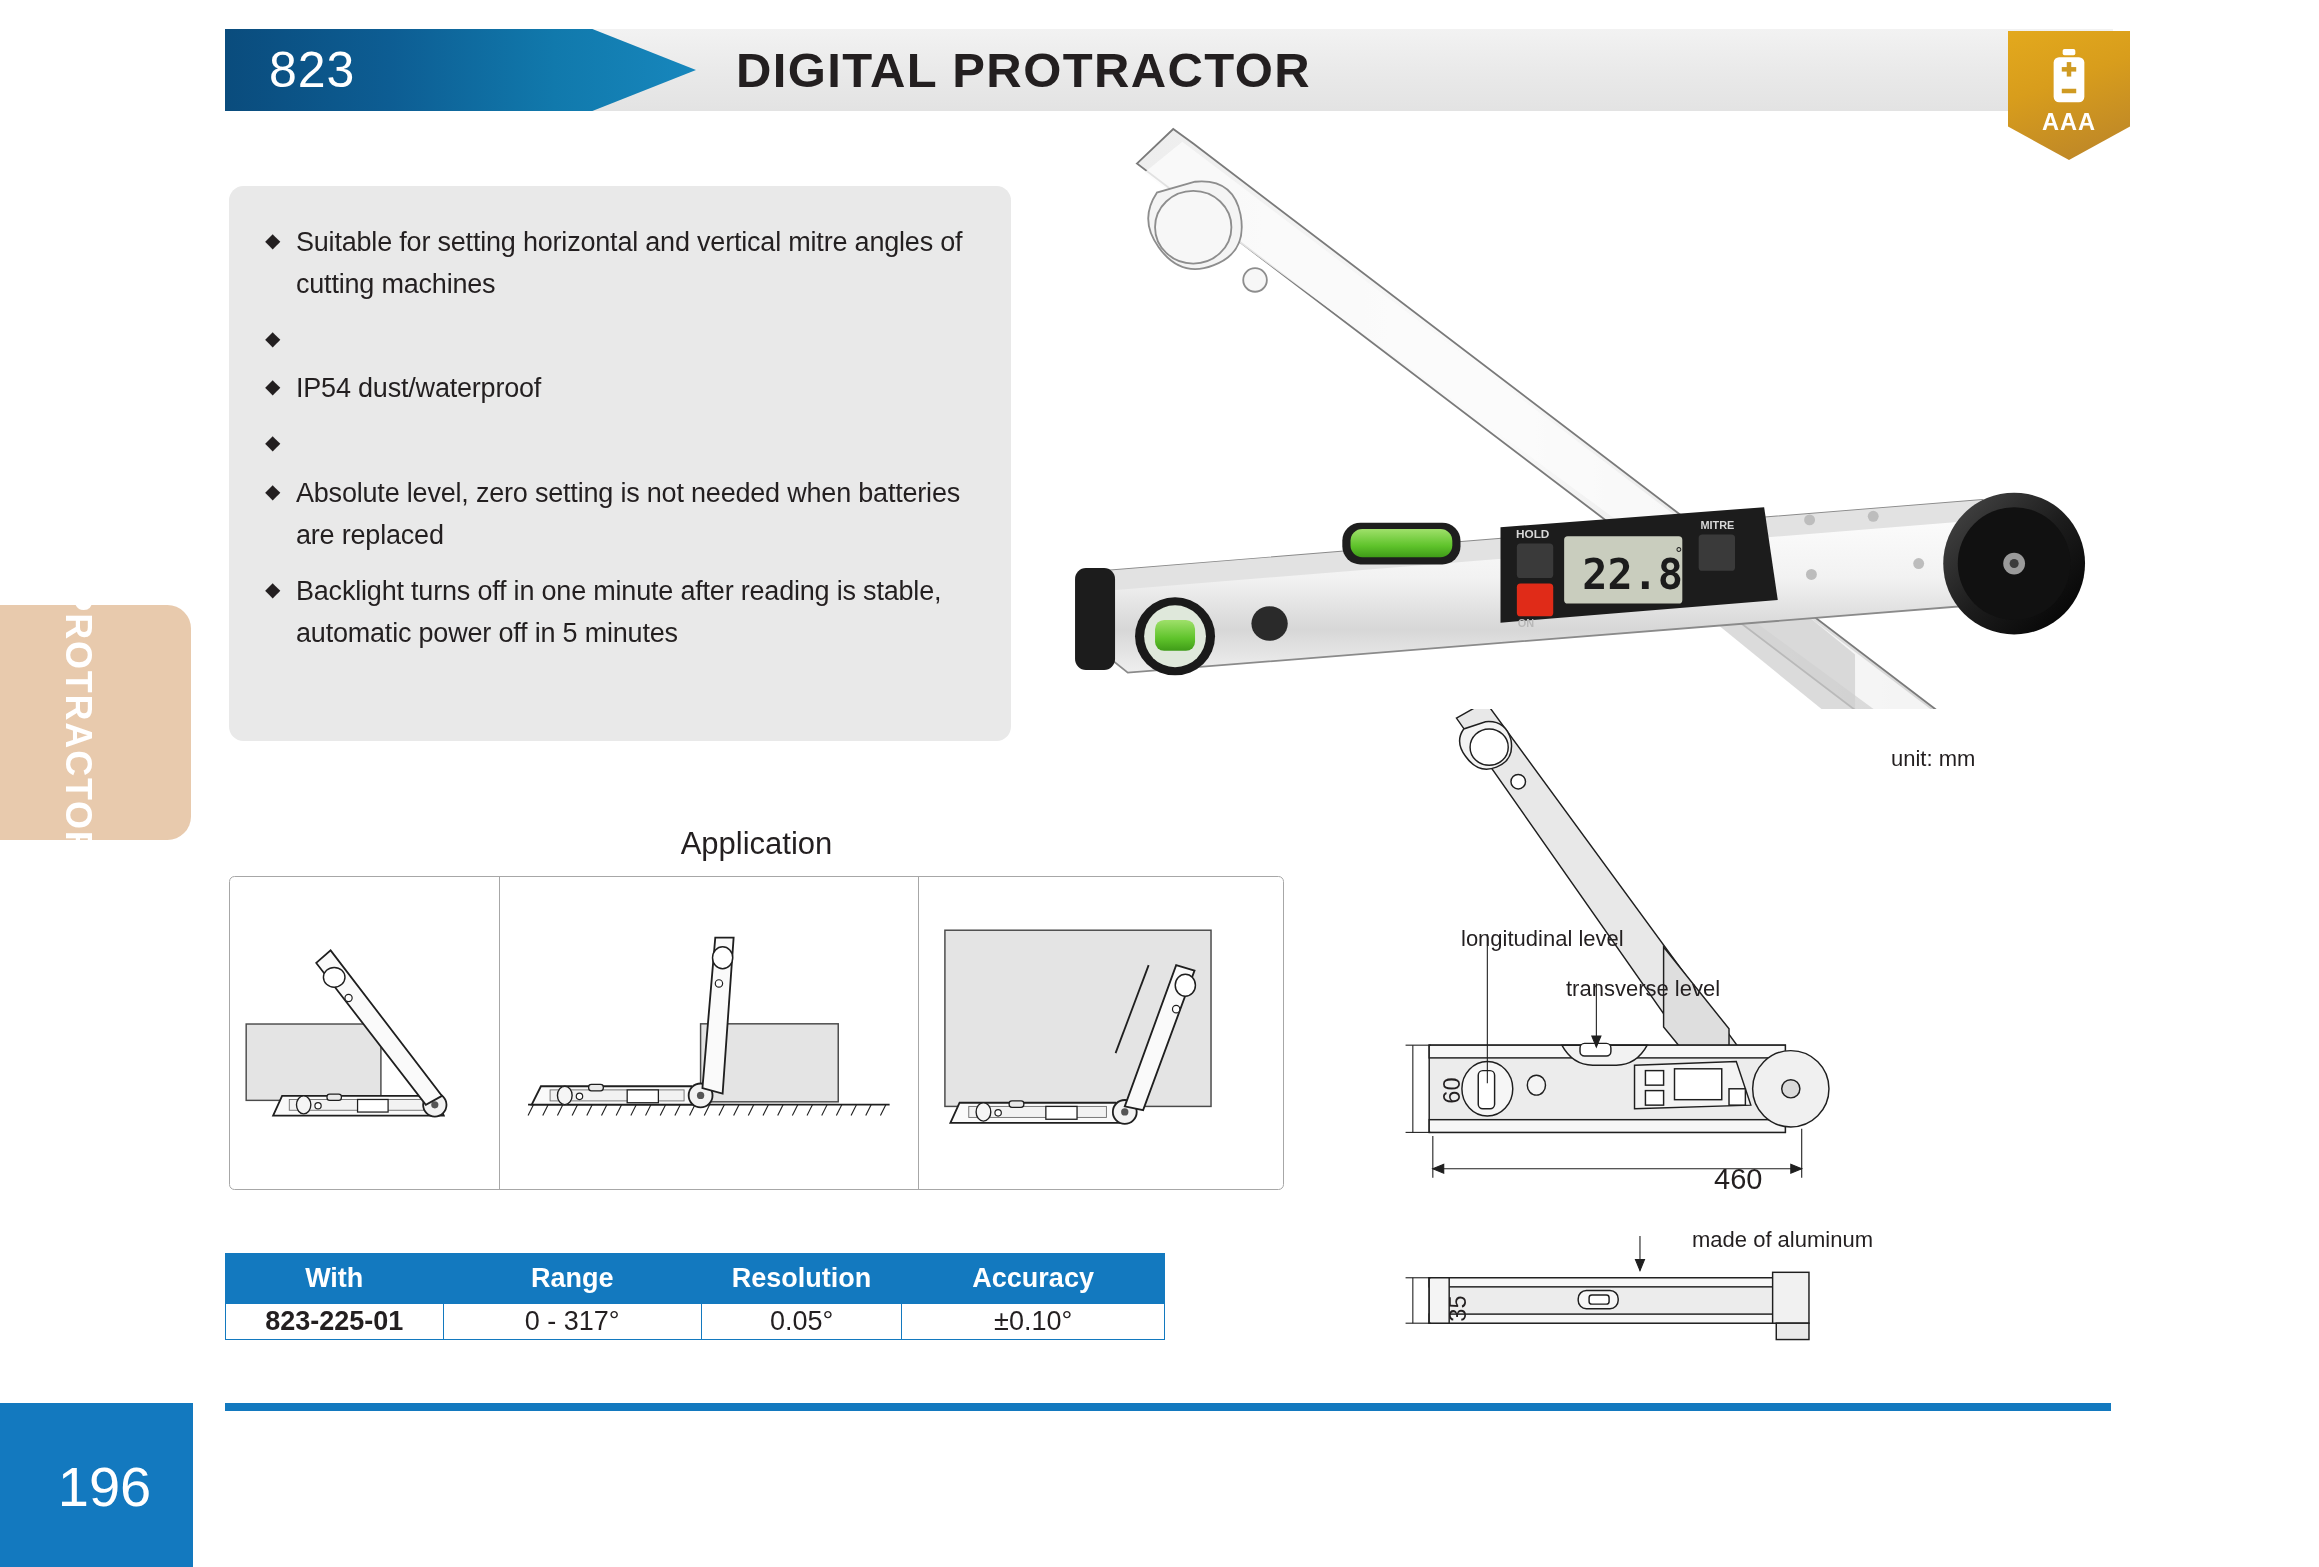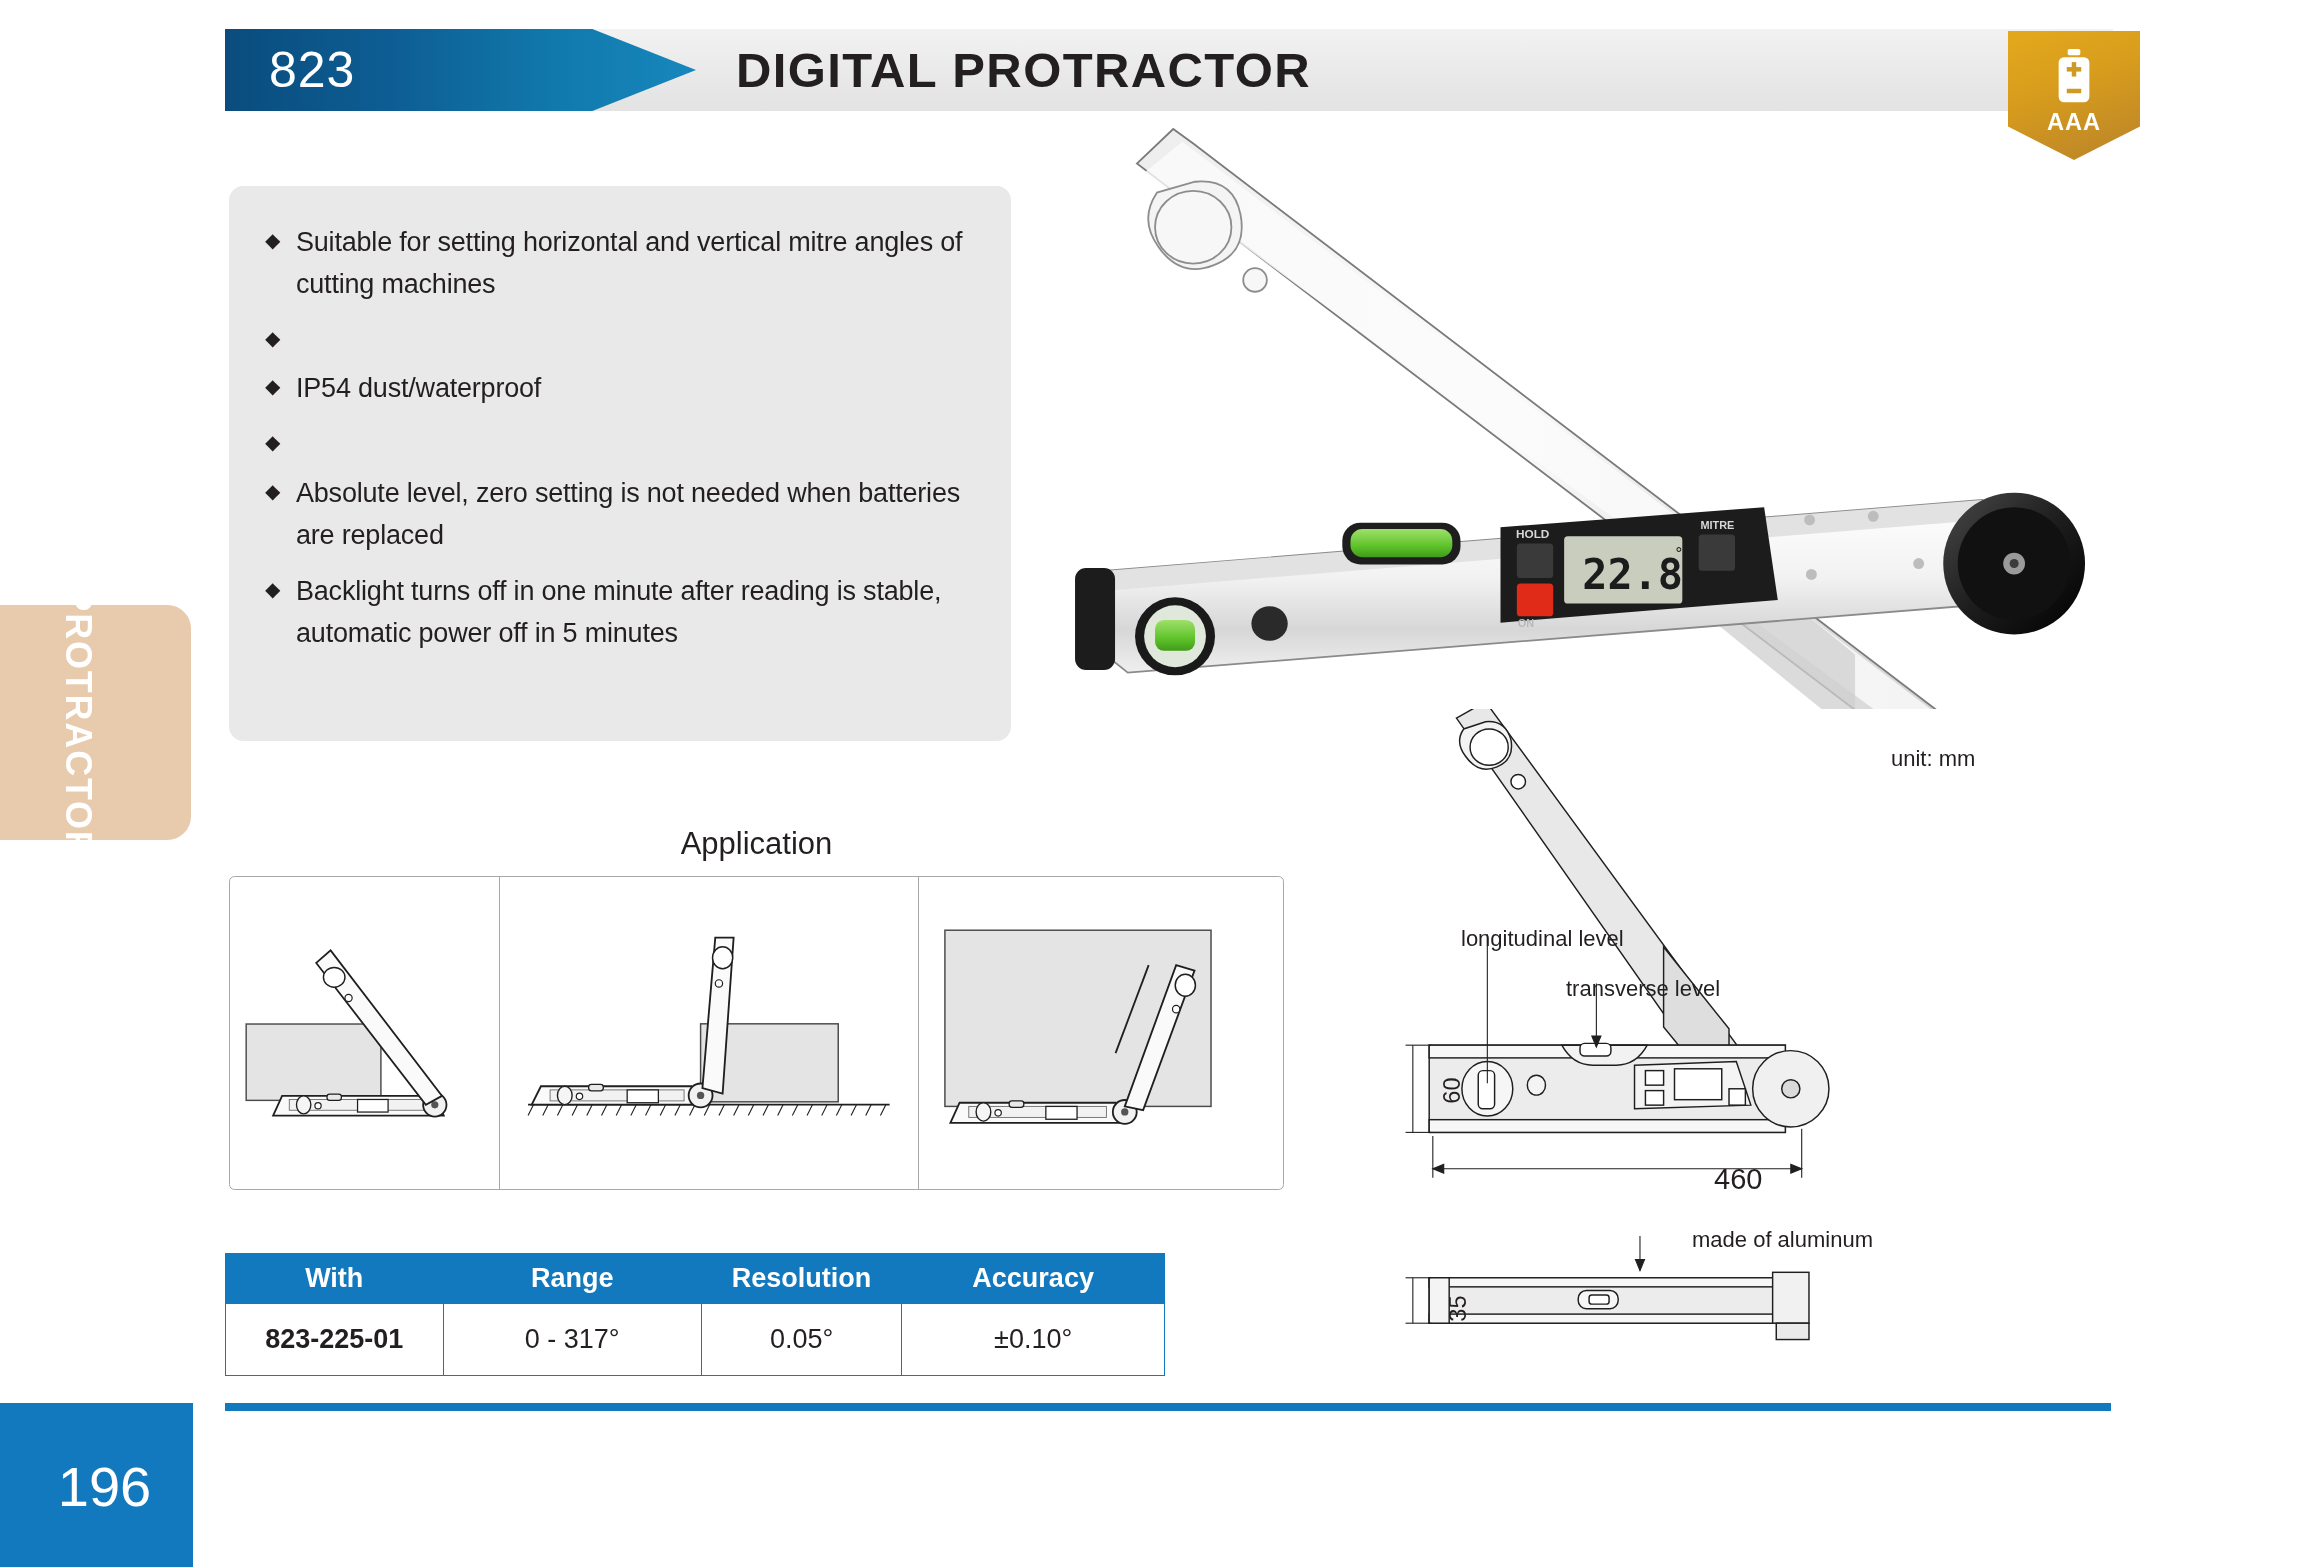--- a/index.html
+++ b/index.html
@@ -11,21 +11,21 @@
      background:linear-gradient(180deg,#f2f2f2 0%,#e9e9e9 55%,#e3e3e3 100%);}
   #code-chevron{position:absolute;left:225px;top:29px;width:471px;height:82px;
      background:linear-gradient(90deg,#0a4c7d 0%,#0d5d93 35%,#1179ac 70%,#1787bd 100%);
      clip-path:polygon(0 0, 78% 0, 100% 50%, 78% 100%, 0 100%);}
   #code-chevron span{position:absolute;left:44px;top:50%;transform:translateY(-50%);
      color:#fff;font-size:50px;font-weight:normal;letter-spacing:0.9px;text-align:right;}
   #page-title{position:absolute;left:736px;top:29px;height:82px;display:flex;
      align-items:center;font-size:49px;font-weight:bold;letter-spacing:1.4px;color:#231f20;}
 
   
-  #battery-badge{position:absolute;left:2008px;top:31px;width:132px;height:129px;
+  #battery-badge{position:absolute;left:2008px;top:31px;width:122px;height:129px;
      background:linear-gradient(160deg,#e3a91d 0%,#d89d1c 40%,#b9832a 100%);
      clip-path:polygon(0 0,100% 0,100% 74%,50% 100%,0 74%);}
   #battery-icon{position:absolute;left:50%;top:18px;transform:translateX(-50%);}
   #battery-badge .bat-label{position:absolute;left:0;right:0;top:78px;text-align:center;
      color:#fff;font-size:23.6px;font-weight:bold;letter-spacing:0.9px;}
 
   
   #side-tab{position:absolute;left:-36px;top:605px;width:227px;height:235px;
      background:#e8caad;border-radius:0 23.6px 23.6px 0;}
   #side-tab .vert{position:absolute;left:50%;top:50%;
@@ -50,21 +50,21 @@
      border:1.8px solid #a7a7a7;border-radius:5.5px;display:flex;background:#fff;box-sizing:border-box;}
   #application-panels .app-panel{flex:1;border-right:1.8px solid #a7a7a7;position:relative;overflow:hidden;}
   #application-panels .app-panel:last-child{border-right:none;}
   #application-panels .app-panel.wide{flex:1.35;}
   #application-panels .app-panel.mid{flex:1.55;}
 
   
   #spec-table{position:absolute;left:225px;top:1253px;width:940px;border-collapse:collapse;}
   #spec-table th{background:#1379bf;color:#fff;font-size:27px;font-weight:bold;padding:9px 0;
      border:0.9px solid #1379bf;}
-  #spec-table td{background:#fff;color:#231f20;font-size:27px;padding:20px 0;text-align:center;
+  #spec-table td{background:#fff;color:#231f20;font-size:27px;padding:2px 0;text-align:center;
      border:0.9px solid #1379bf;}
   #spec-table td.code-cell{font-weight:bold;}
   #spec-table th.th-code{width:218px;}
   #spec-table th.th-range{width:259px;}
   #spec-table th.th-res{width:200px;}
   #spec-table th.th-acc{width:263px;}
 
   
   #tech-drawing{position:absolute;left:1391px;top:709px;width:736px;height:636px;}
   .dwg-label{position:absolute;font-size:22px;color:#231f20;white-space:nowrap;}

